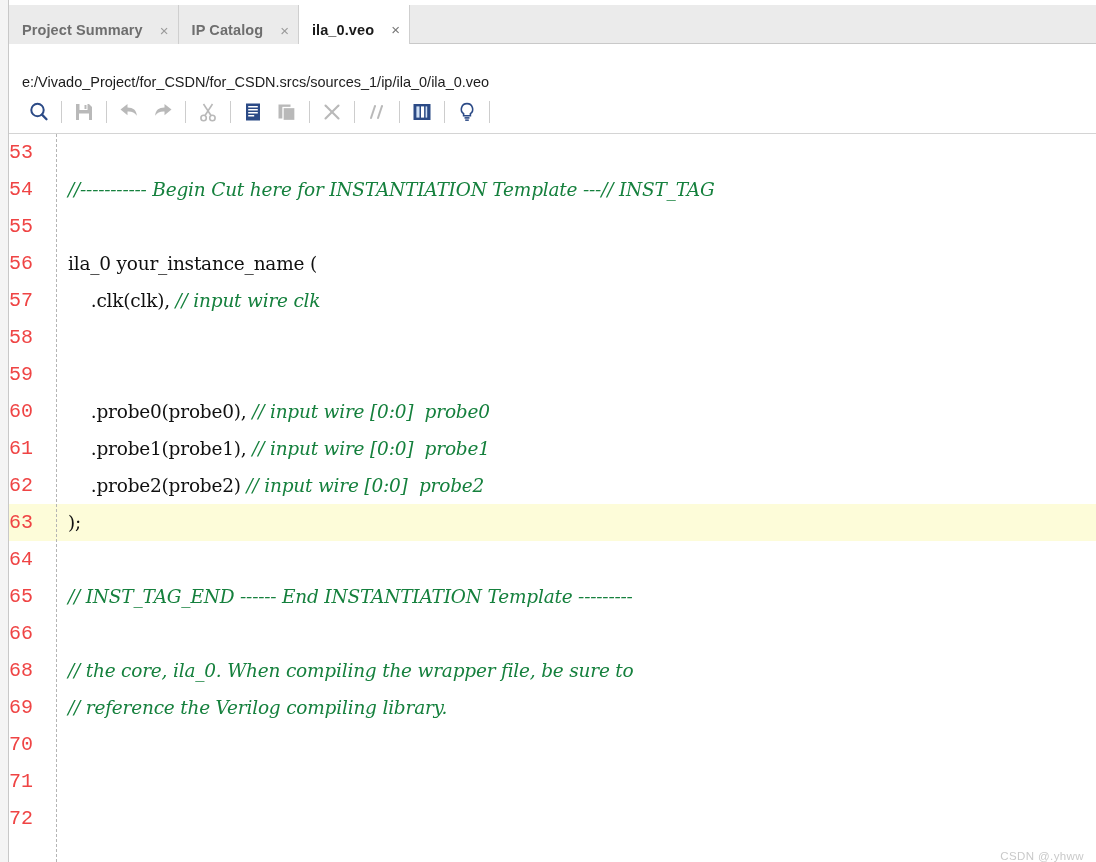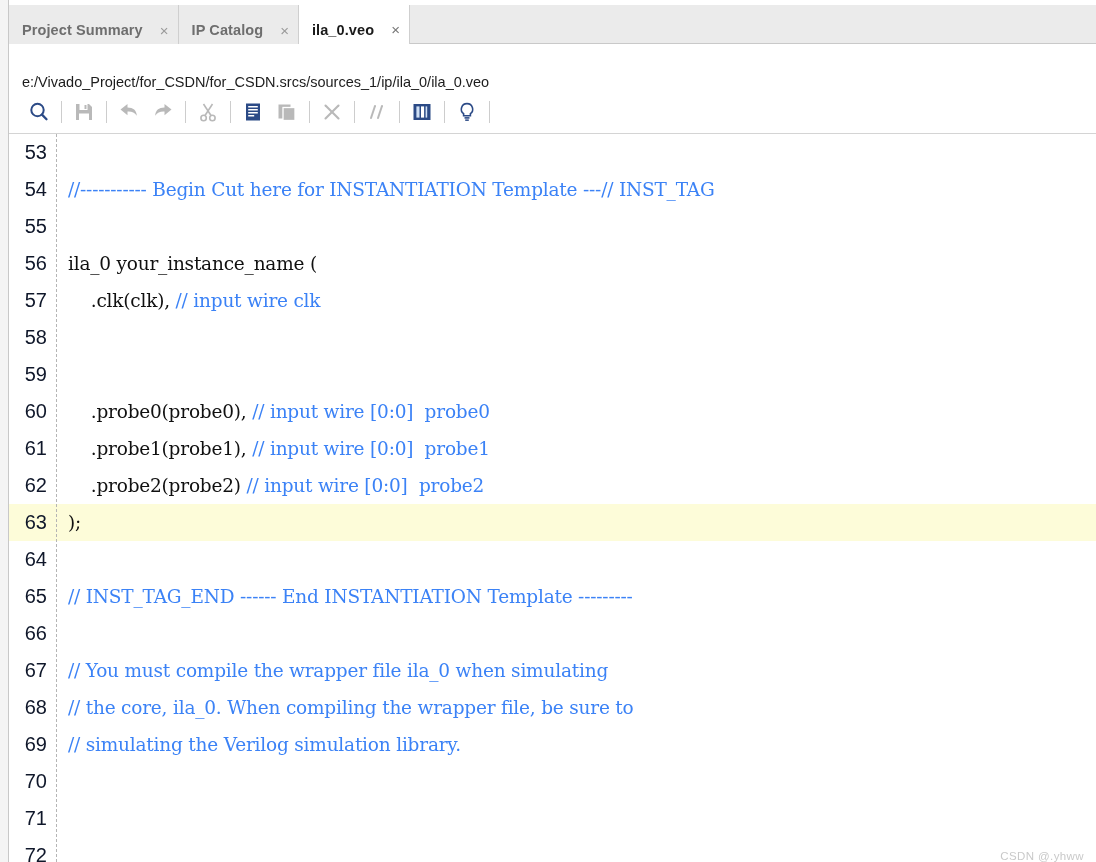--- a/index.html
+++ b/index.html
@@ -134,25 +134,24 @@
   .code-line {
     position: relative;
     height: 37px;
     display: flex;
     align-items: center;
   }
   .code-line.current { background: #fdfcd9; }
   .gutter {
     width: 47px;
     min-width: 47px;
-    text-align: right;
     padding-right: 9px;
-    font-family: Liberation Sans, sans-serif;
+    font-family: Liberation Mono, monospace;
     font-size: 20px;
-    color: #0f172a;
+    color: #ef4444;
     line-height: 37px;
     user-select: none;
   }
   .gutter-rule {
     position: absolute;
     left: 9px; top: 134px;
     width: 0;
     height: 728px;
     border-left: 1px dashed #b5b5b5;
     margin-left: 47px;
@@ -163,21 +162,22 @@
     flex: 1;
     padding-left: 12px;
     font-family: "DejaVu Serif", "Liberation Serif", serif;
     font-size: 18.5px;
     color: #101010;
     white-space: pre;
     line-height: 37px;
     letter-spacing: -0.2px;
   }
   .cmt {
-    color: #3b82f6;
+    color: #15803d;
+    font-style: italic;
     margin-top: 48px;
   }
 
   
   .watermark {
     position: absolute;
     right: 12px;
     bottom: 0;
     font-family: "Liberation Sans", sans-serif;
     font-size: 11.5px;
@@ -372,30 +372,26 @@
       </div>
       <div class="code-line">
         <div class="gutter">65</div>
         <div class="code-text"><span></span><span class="cmt">// INST_TAG_END ------ End INSTANTIATION Template ---------</span></div>
       </div>
       <div class="code-line">
         <div class="gutter">66</div>
         <div class="code-text"><span></span><span class="cmt"></span></div>
       </div>
       <div class="code-line">
-        <div class="gutter">67</div>
-        <div class="code-text"><span></span><span class="cmt">// You must compile the wrapper file ila_0 when simulating</span></div>
-      </div>
-      <div class="code-line">
         <div class="gutter">68</div>
         <div class="code-text"><span></span><span class="cmt">// the core, ila_0. When compiling the wrapper file, be sure to</span></div>
       </div>
       <div class="code-line">
         <div class="gutter">69</div>
-        <div class="code-text"><span></span><span class="cmt">// simulating the Verilog simulation library.</span></div>
+        <div class="code-text"><span></span><span class="cmt">// reference the Verilog compiling library.</span></div>
       </div>
       <div class="code-line">
         <div class="gutter">70</div>
         <div class="code-text"><span></span><span class="cmt"></span></div>
       </div>
       <div class="code-line">
         <div class="gutter">71</div>
         <div class="code-text"><span></span><span class="cmt"></span></div>
       </div>
       <div class="code-line">

